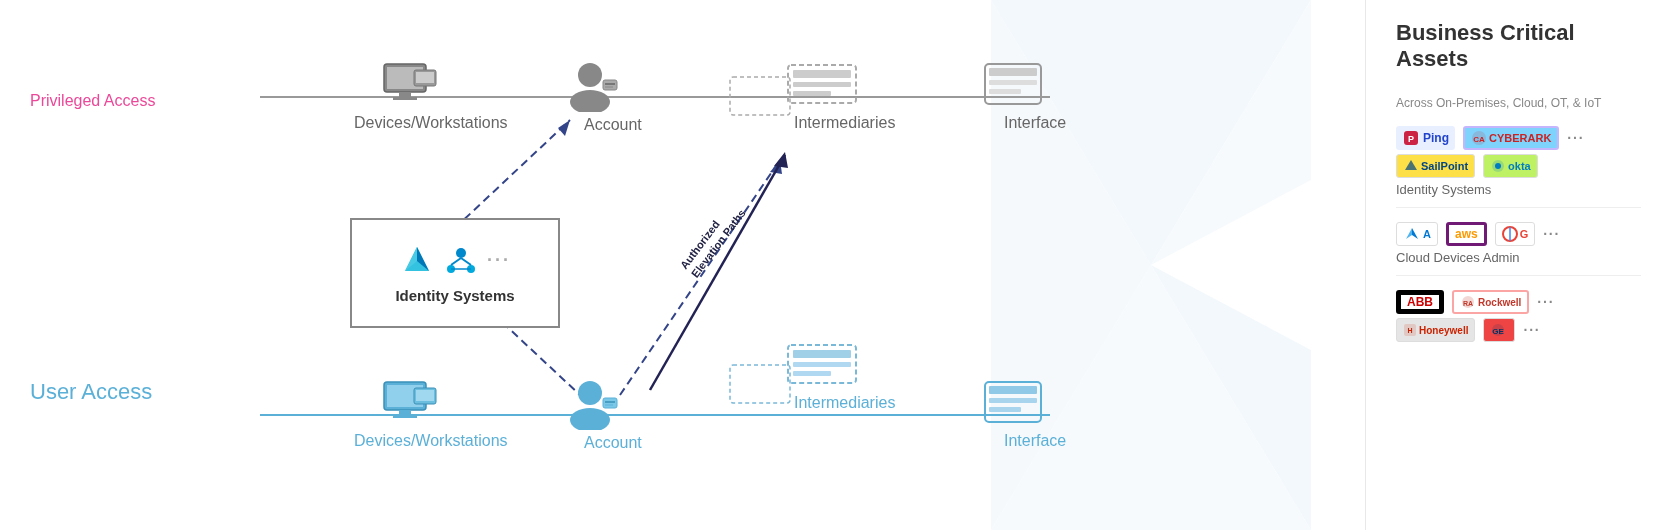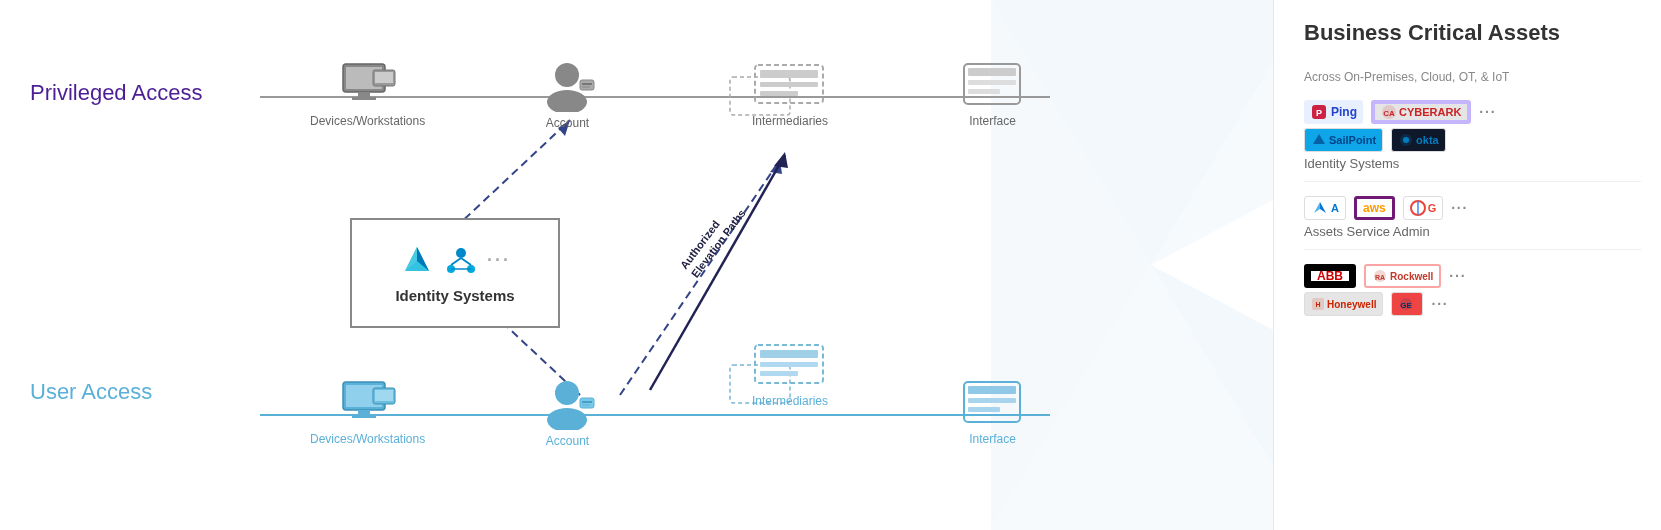--- a/index.html
+++ b/index.html
@@ -21,35 +21,35 @@
 
     
     .diagram-area {
       flex: 1;
       position: relative;
       padding: 20px 0 20px 30px;
     }
 
     
     .right-panel {
-      width: 388px;
+      width: 296px;
       padding: 20px 20px 20px 30px;
       border-left: 1px solid #e8e8e8;
       background: #fff;
       position: relative;
       z-index: 2;
     }
 
     
     .row-label-privileged {
       position: absolute;
       left: 30px;
-      top: 80px;
-      font-size: 22px;
-      color: #4c1d95;
+      top: 92px;
+      font-size: 16px;
+      color: #ec4899;
       font-weight: 400;
       white-space: nowrap;
     }
 
     .row-label-user {
       position: absolute;
       left: 30px;
       top: 379px;
       font-size: 22px;
       color: #5bb0d8;
@@ -60,24 +60,25 @@
     
     .icon-node {
       position: absolute;
       display: flex;
       flex-direction: column;
       align-items: center;
       text-align: center;
     }
 
     .icon-label {
-      font-size: 12px;
+      font-size: 16px;
       color: #666;
       margin-top: 4px;
       white-space: nowrap;
+      margin-left: 44px;
     }
 
     
     .node-devices-top {
       left: 310px;
       top: 60px;
     }
 
     
     .node-account-top {
@@ -203,27 +204,27 @@
       display: flex;
       align-items: center;
       justify-content: center;
       padding: 2px 6px;
       border-radius: 3px;
       font-size: 11px;
       font-weight: 700;
     }
 
     .logo-ping { background: #e8f0ff; color: #2244cc; font-size: 12px; }
-    .logo-cyberark { background: #e5e5e5; color: #cc2222; border: 4px solid #c4b5fd; font-size: 11px; }
-    .logo-sailpoint { background: #0ea5e9; color: #004488; border: 1px solid #ddd; font-size: 11px; }
-    .logo-okta { background: #0f172a; color: #007dc1; border: 1px solid #ddd; font-size: 11px; }
+    .logo-cyberark { background: #7dd3fc; color: #cc2222; border: 2px solid #c4b5fd; font-size: 11px; }
+    .logo-sailpoint { background: #fde047; color: #004488; border: 1px solid #ddd; font-size: 11px; }
+    .logo-okta { background: #bef264; color: #007dc1; border: 1px solid #ddd; font-size: 11px; }
     .logo-aws { background: #fff; color: #ff9900; border: 3px solid #701a75; font-size: 12px; font-weight: 900; }
     .logo-azure { background: #fff; color: #0078d4; border: 1px solid #ddd; font-size: 11px; }
     .logo-google { background: #fff; color: #ea4335; border: 1px solid #ddd; font-size: 11px; }
-    .logo-abb { background: #fff; color: #cc0000; border: 7px solid #000000; font-size: 12px; font-weight: 900; }
+    .logo-abb { background: #fff; color: #cc0000; border: 5px solid #000000; font-size: 12px; font-weight: 900; }
     .logo-rockwell { background: #fff; color: #c0392b; border: 2px solid #fca5a5; font-size: 10px; }
     .logo-ge { background: #ef4444; color: #003366; border: 1px solid #ddd; font-size: 11px; }
 
     .dots-more {
       color: #888;
       font-size: 14px;
       font-weight: 700;
       letter-spacing: 1px;
     }
 
@@ -460,21 +461,21 @@
 
         <div class="logo-badge logo-google">
           <svg width="16" height="16" viewBox="0 0 16 16" style="margin-right:2px;">
             <circle cx="8" cy="8" r="7" fill="none" stroke="#ea4335" stroke-width="2"></circle>
             <line x1="8" y1="1" x2="8" y2="15" stroke="#4285f4" stroke-width="1.5"></line>
           </svg>
           G
         </div>
         <span class="dots-more">···</span>
       </div>
-      <div class="asset-group-label">Assets Service Admin</div>
+      <div class="asset-group-label">Cloud Devices Admin</div>
     </div>
 
     <div class="asset-group">
       <div class="asset-logos">
 
         <div class="logo-badge logo-abb">ABB</div>
 
         <div class="logo-badge logo-rockwell">
           <svg width="16" height="16" viewBox="0 0 16 16" style="margin-right:2px;">
             <circle cx="8" cy="8" r="6" fill="#c0392b" opacity="0.2"></circle>

